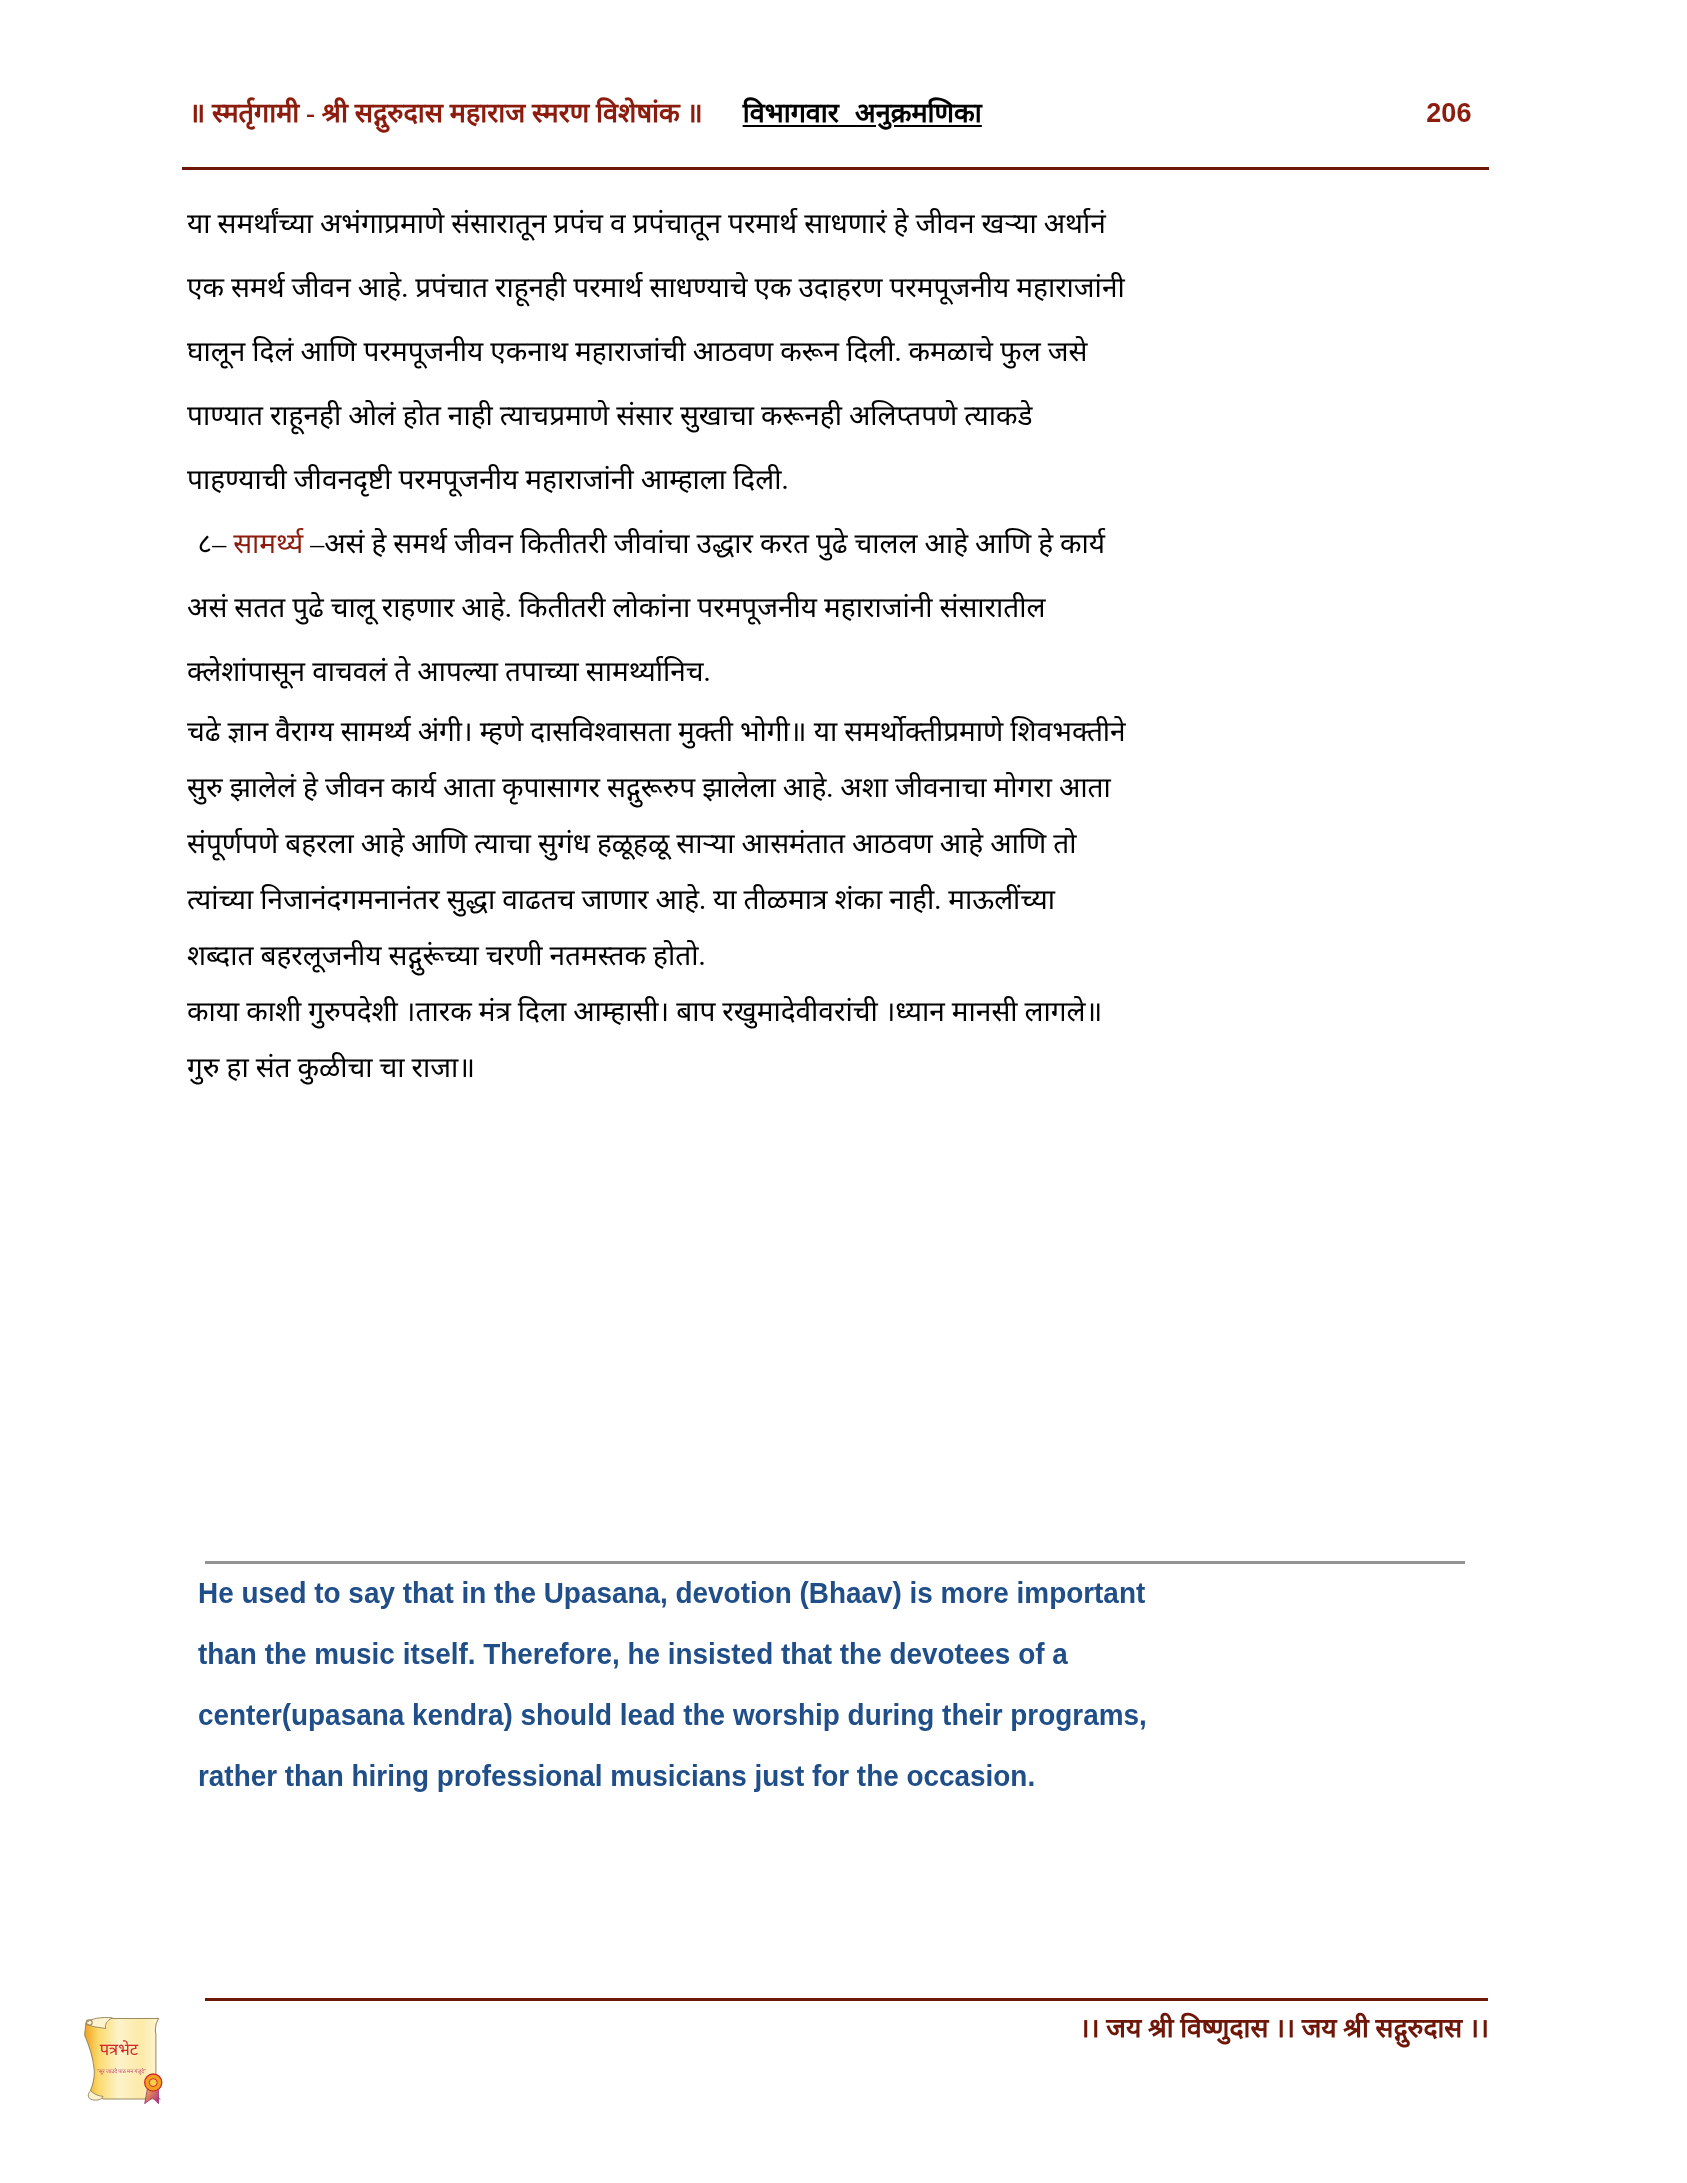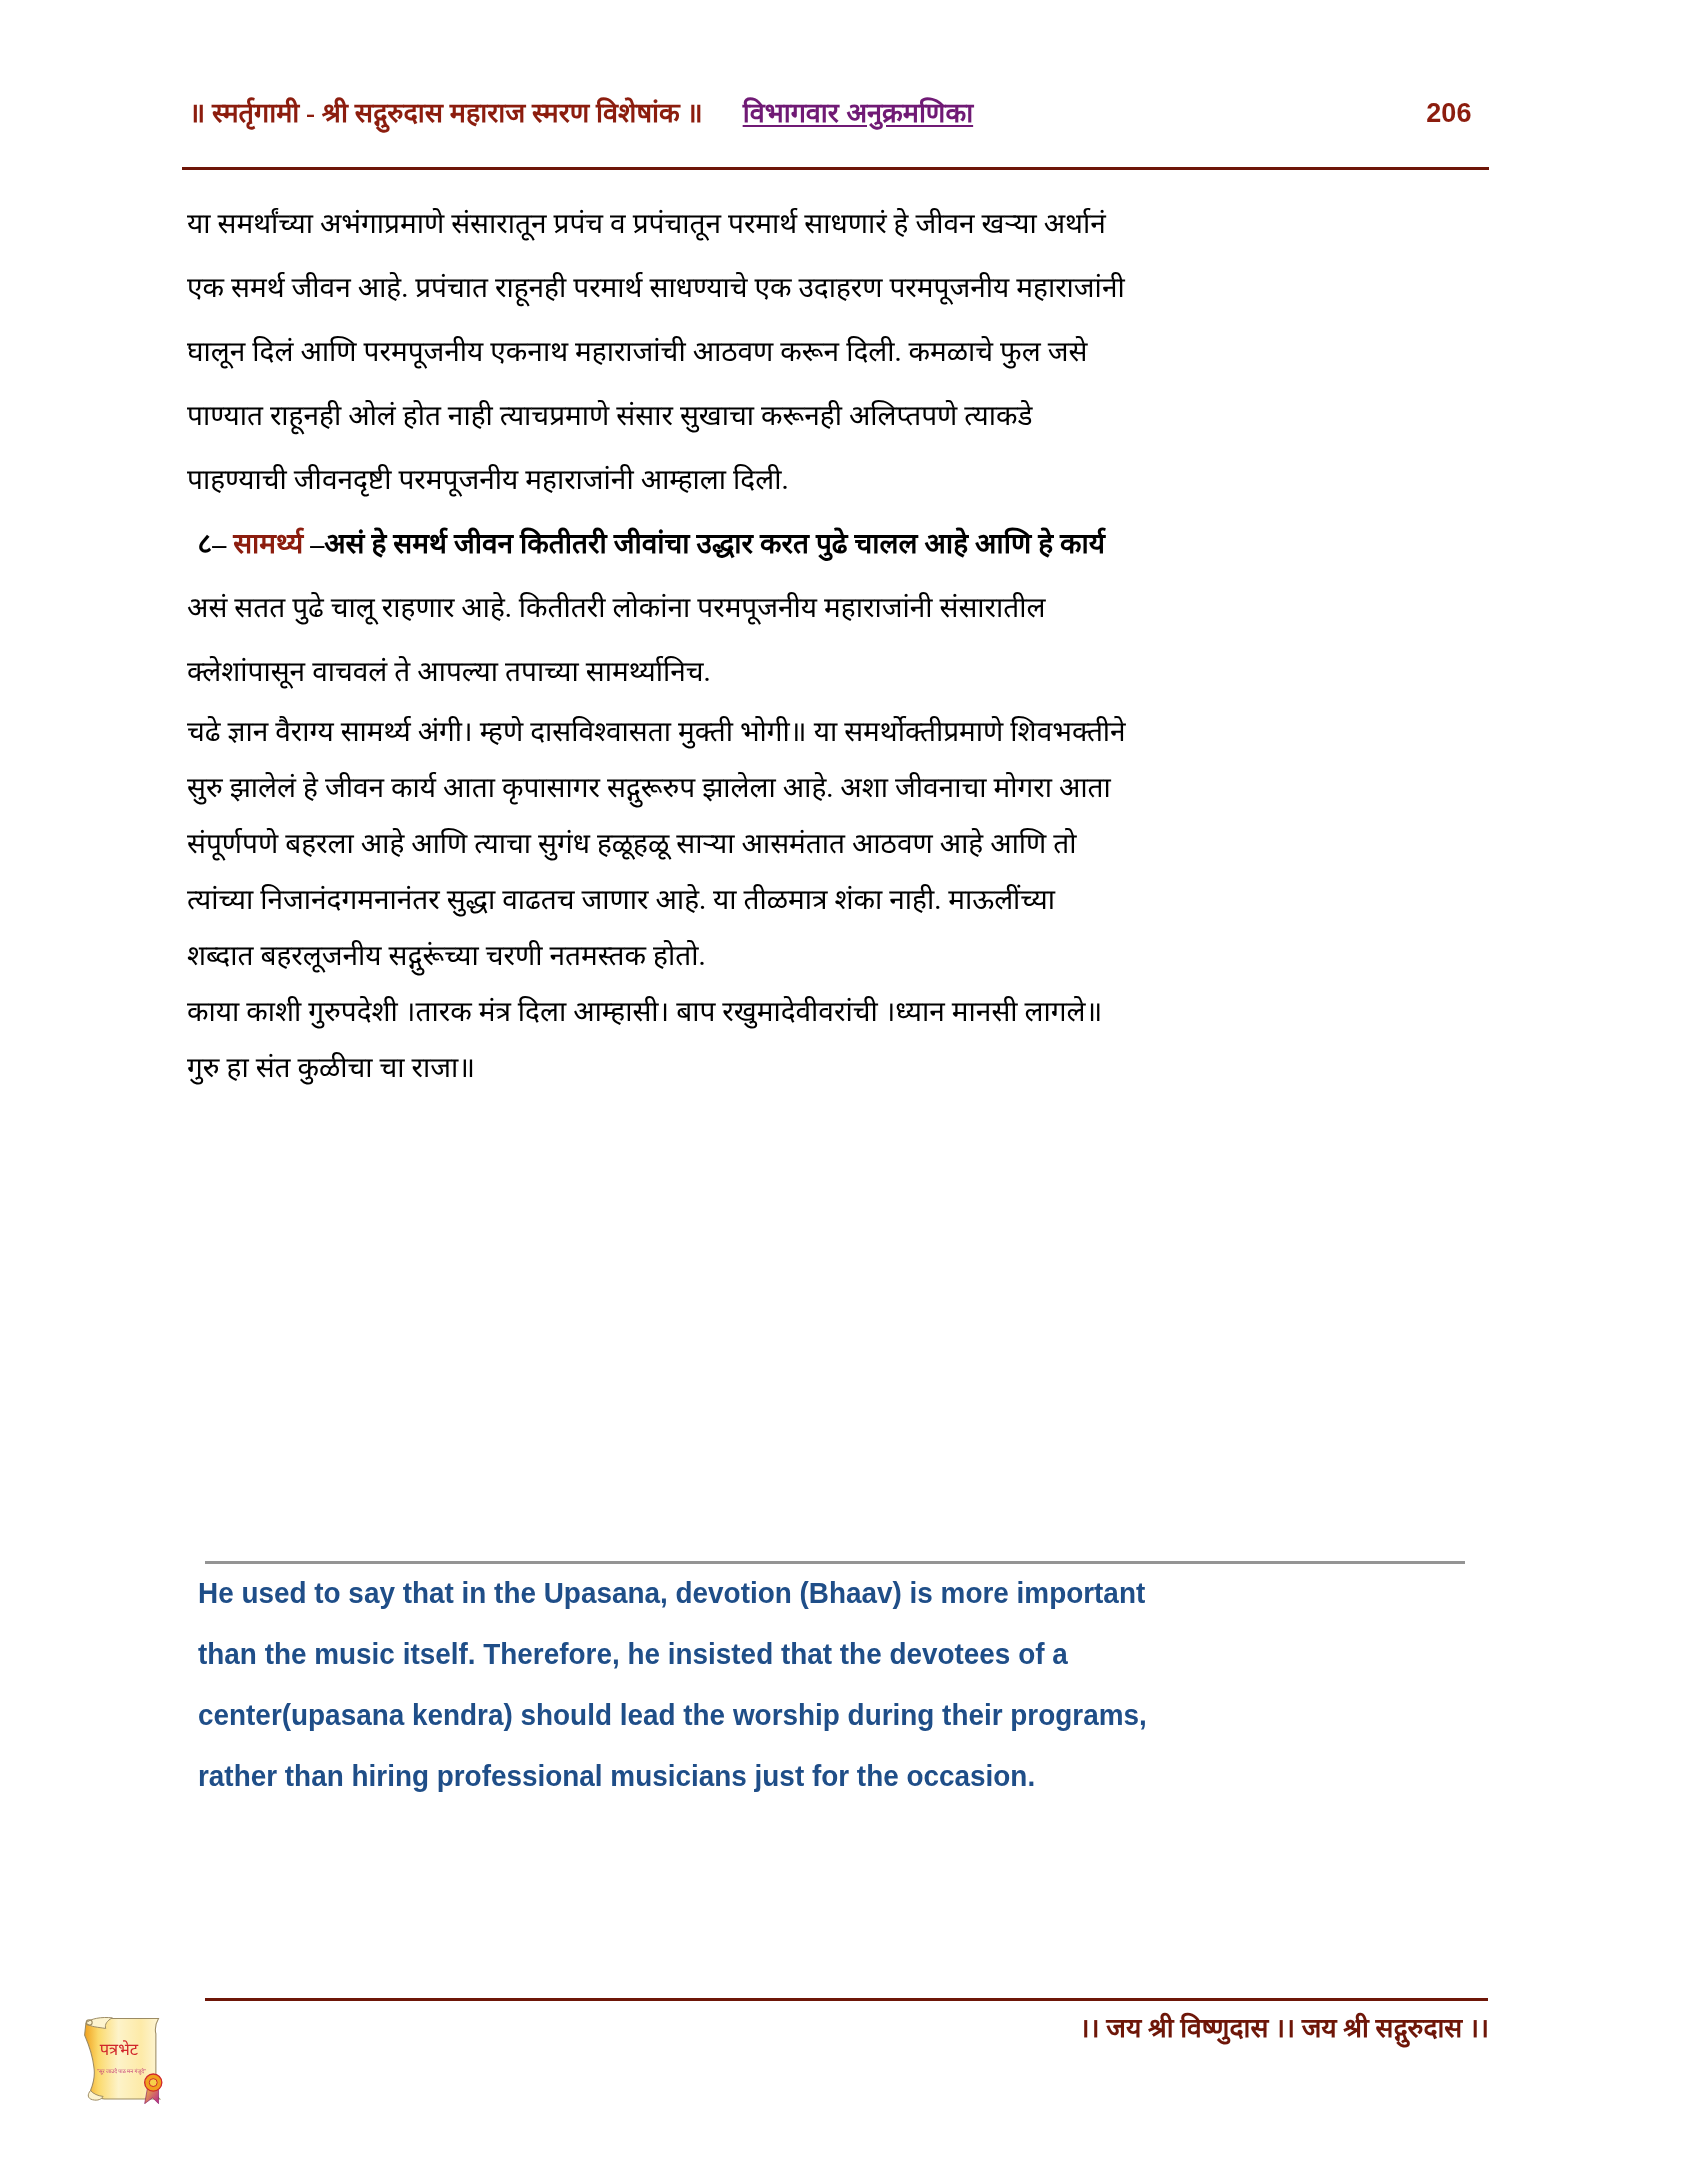--- a/index.html
+++ b/index.html
@@ -35,24 +35,24 @@
   }
   .header-title {
     font-family: "Liberation Serif", "DejaVu Serif", serif;
     font-size: 27px;
     font-weight: bold;
     color: #8c1d0e;
     white-space: nowrap;
     letter-spacing: 0px;
   }
   .header-link {
-    font-family: Liberation Sans, sans-serif;
+    font-family: Liberation Mono, monospace;
     font-size: 27px;
     font-weight: bold;
-    color: #701a75;
+    color: #000000;
     text-decoration: underline;
     text-underline-offset: 3.3px;
     white-space: nowrap;
     margin-left: 40px;
     cursor: pointer;
   }
   .header-pageno {
     font-family: "Liberation Sans", sans-serif;
     font-size: 27px;
     font-weight: bold;
@@ -81,21 +81,21 @@
     font-family: "Liberation Serif", "DejaVu Serif", serif;
     font-size: 28px;
     line-height: 64px;
     color: #000000;
     white-space: nowrap;
   }
   .mline.tight { line-height: 56px; }
   .red-word {
     color: #8c1d0e;
   }
-  .indent-sm { padding-left: 10.6px; font-weight: bold; }
+  .indent-sm { padding-left: 10.6px; }
 
   
   .rule-grey {
     position: absolute;
     left: 205px;
     top: 1561px;
     width: 1260px;
     height: 3.3px;
     background: #949494;
   }

